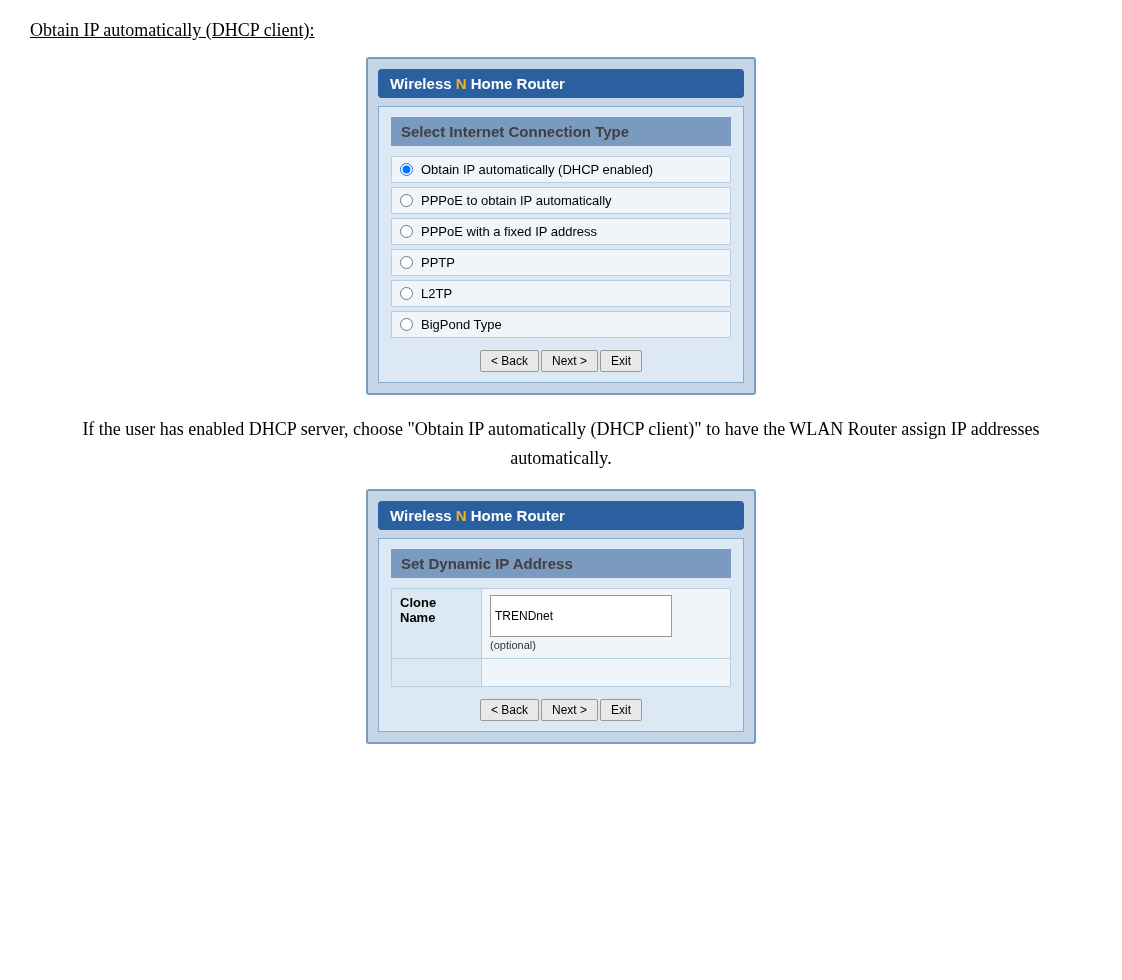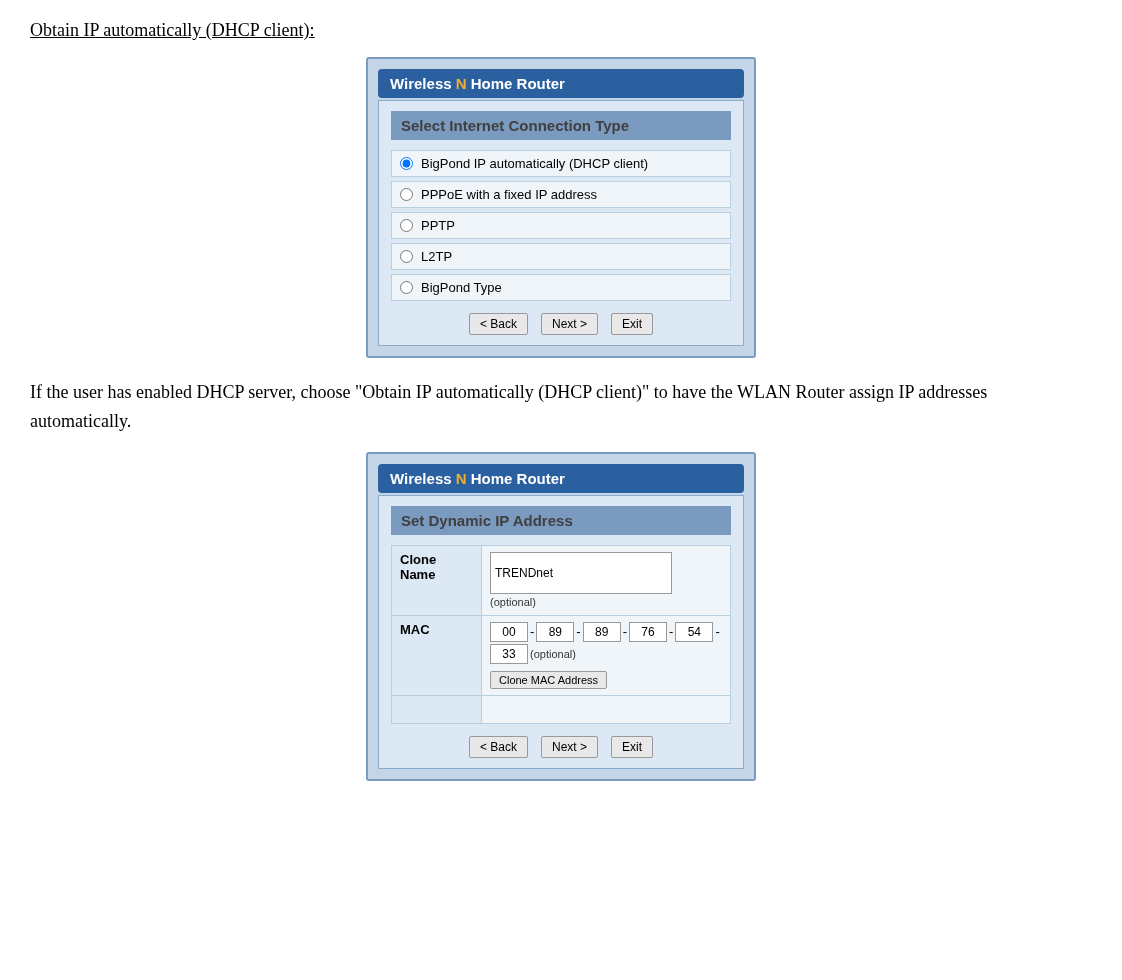--- a/index.html
+++ b/index.html
@@ -23,21 +23,21 @@
       padding: 10px;
       border-radius: 3px;
     }
     .router-header {
       background: #2a5fa0;
       color: white;
       font-weight: bold;
       font-size: 15px;
       padding: 6px 12px;
       border-radius: 4px;
-      margin-bottom: 2px;
+      margin-bottom: 8px;
       font-family: Arial, sans-serif;
     }
     .router-header span.n-highlight {
       color: #f0b030;
     }
     .inner-box {
       background: #dce8f4;
       border: 1px solid #8aaccc;
       padding: 10px 12px;
     }
@@ -59,37 +59,38 @@
       margin-bottom: 4px;
       font-family: Arial, sans-serif;
       font-size: 13px;
     }
     .radio-option input[type="radio"] {
       margin-right: 8px;
     }
     .button-row {
       display: flex;
       justify-content: center;
-      gap: 13px;
+      gap: 2px;
       margin-top: 12px;
     }
     .nav-button {
       font-family: Arial, sans-serif;
       font-size: 12px;
       padding: 3px 10px;
       background: #e8e8e8;
       border: 1px solid #999;
       cursor: pointer;
       border-radius: 2px;
     }
     .description-text {
       font-size: 18px;
       line-height: 1.6;
       margin: 16px 0;
       font-family: Times New Roman, serif;
+      text-align: center;
     }
     
     .form-table {
       width: 100%;
       border-collapse: collapse;
       background: #f0f5fa;
     }
     .form-table td {
       padding: 6px 8px;
       vertical-align: top;
@@ -155,21 +156,25 @@
 
 <div class="router-box">
   <div class="router-header">
     <span>Wireless </span><span class="n-highlight">N</span><span> Home Router</span>
   </div>
   <div class="inner-box">
     <div class="section-title">Select Internet Connection Type</div>
 
     <div class="radio-option">
       <input type="radio" name="conn_type" checked="" style="">
-      <span>BigPond IP automatically (DHCP client)</span>
+      <span>Obtain IP automatically (DHCP enabled)</span>
+    </div>
+    <div class="radio-option">
+      <input type="radio" name="conn_type" style="">
+      <span>PPPoE to obtain IP automatically</span>
     </div>
     <div class="radio-option">
       <input type="radio" name="conn_type" style="">
       <span>PPPoE with a fixed IP address</span>
     </div>
     <div class="radio-option">
       <input type="radio" name="conn_type" style="">
       <span>PPTP</span>
     </div>
     <div class="radio-option">
@@ -203,40 +208,20 @@
     <table class="form-table">
       <tbody>
           <tr>
         <td class="form-label-cell">Clone Name</td>
         <td class="form-field-cell">
           <input type="text" class="text-input" value="TRENDnet" style=""><br>
           <span class="optional-text">(optional)</span>
         </td>
       </tr>
       <tr>
-        <td class="form-label-cell">MAC</td>
-        <td class="form-field-cell">
-          <div class="mac-row">
-            <input type="text" class="mac-input" value="00" style="">
-            <span class="mac-sep">-</span>
-            <input type="text" class="mac-input" value="89" style="">
-            <span class="mac-sep">-</span>
-            <input type="text" class="mac-input" value="89" style="">
-            <span class="mac-sep">-</span>
-            <input type="text" class="mac-input" value="76" style="">
-            <span class="mac-sep">-</span>
-            <input type="text" class="mac-input" value="54" style="">
-            <span class="mac-sep">-</span>
-            <input type="text" class="mac-input" value="33" style="">
-            <span class="optional-text">(optional)</span>
-          </div>
-          <button class="clone-button">Clone MAC Address</button>
-        </td>
-      </tr>
-      <tr>
         <td class="form-label-cell">&nbsp;</td>
         <td class="form-field-cell">&nbsp;</td>
       </tr>
     </tbody>
       </table>
 
     <div class="button-row">
       <button class="nav-button">&lt; Back</button>
       <button class="nav-button">Next &gt;</button>
       <button class="nav-button">Exit</button>

